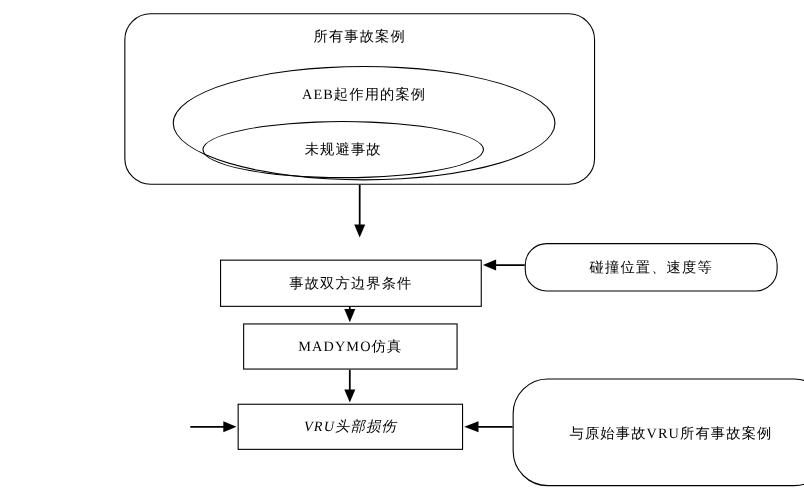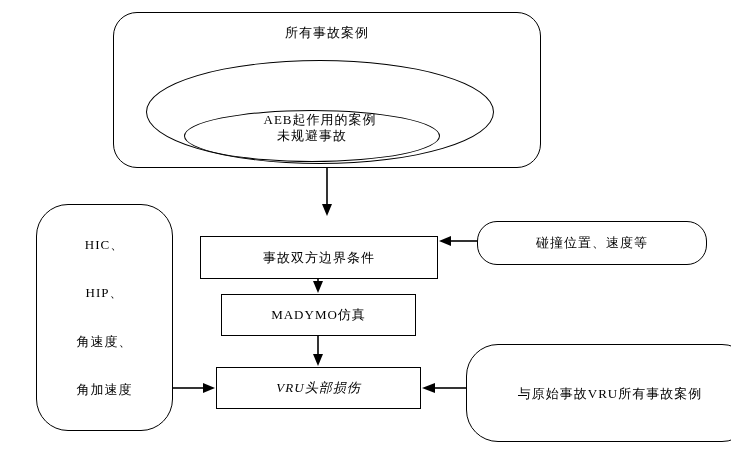--- a/index.html
+++ b/index.html
@@ -35,24 +35,24 @@
   .filled { background: #ffffff; }
   
   .top-group {
     left: 113px; top: 12px;
     width: 428px; height: 156px;
     border-radius: 24px;
     align-items: flex-start;
     padding-top: 11px;
   }
   .ellipse-outer {
-    left: 146px; top: 60px;
+    left: 157px; top: 60px;
     width: 348px; height: 104px;
     border-radius: 50%;
-    align-items: center;
+    align-items: flex-start;
     padding-top: 16px;
     background: transparent;
   }
   .ellipse-inner {
     left: 184px; top: 110px;
     width: 256px; height: 52px;
     border-radius: 50%;
   }
   .boundary-box { left: 200px; top: 224px; width: 238px; height: 43px; margin-top: 12px; }
   .collision-box {
@@ -140,25 +140,19 @@
   </div>
 
   <div class="node madymo-box filled">
     <span>MADYMO仿真</span>
   </div>
 
   <div class="node vru-box filled">
     <span>VRU头部损伤</span>
   </div>
 
-  <div class="node metrics-box filled">
-    <span class="line">HIC、</span>
-    <span class="line">HIP、</span>
-    <span class="line">角速度、</span>
-    <span class="line">角加速度</span>
-  </div>
 
   <div class="node compare-box filled">
     <span class="line">与原始事故VRU</span>
     <span class="line">所有事故案例</span>
   </div>
 
 </div>
 
 </body></html>

